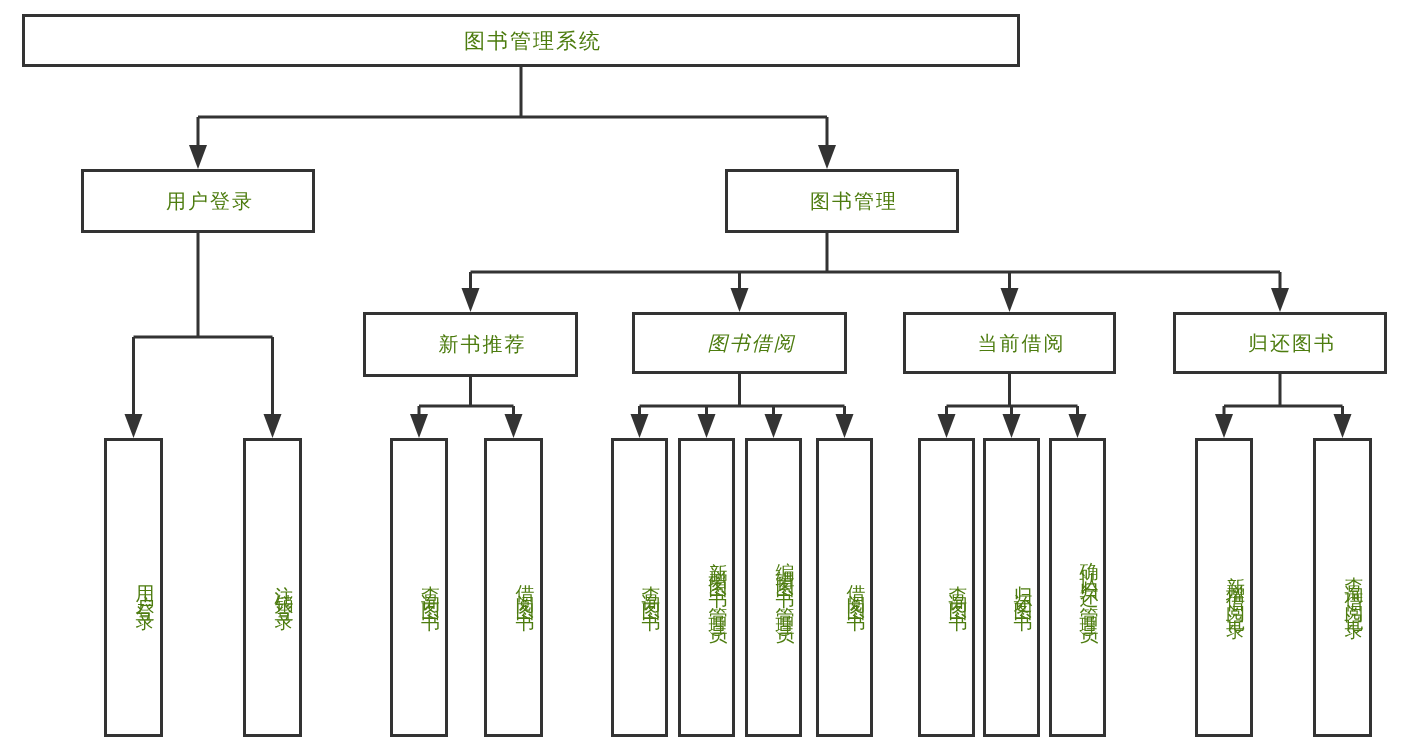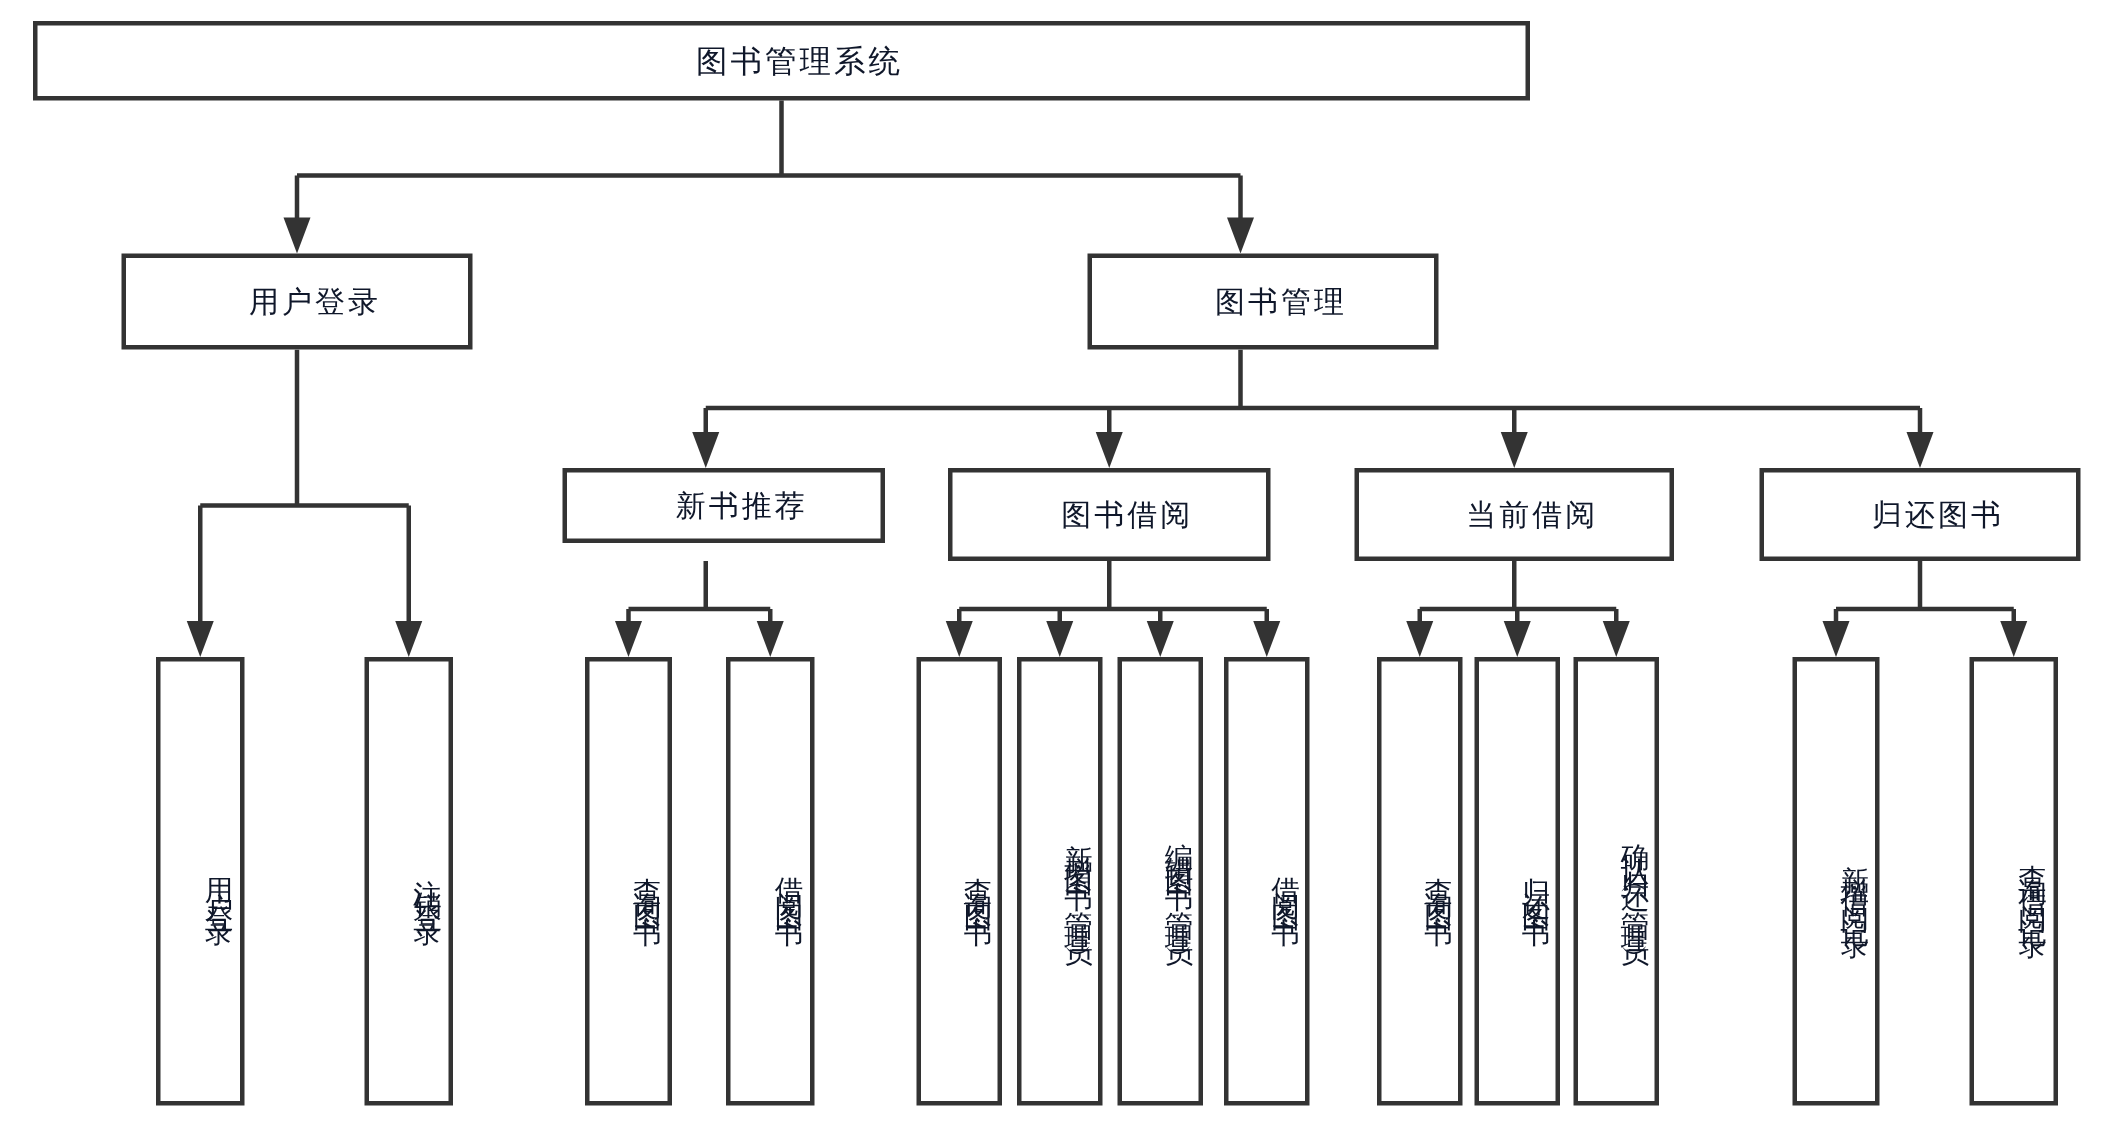--- a/index.html
+++ b/index.html
@@ -17,21 +17,21 @@
     width: 1405px; height: 747px;
     pointer-events: none;
   }
   .connectors path.line { stroke: #333333; stroke-width: 3; fill: none; }
   .connectors path.arrow { fill: #333333; stroke: none; }
   .box {
     position: absolute;
     box-sizing: border-box;
     background: #ffffff;
     border: 3px solid #333333;
-    color: #0f172a;
+    color: #4d7c0f;
     display: flex;
     align-items: center;
     justify-content: center;
     text-align: center;
     padding-left: 24px;
   }
   .box.h { font-size: 20px; letter-spacing: 2px; white-space: nowrap; }
   .box.root-box { font-size: 21px; }
   .box.v {
     writing-mode: vertical-rl;
@@ -96,22 +96,22 @@
       <path class="arrow" d="M1224 438 L1215 414 L1233 414 Z"></path>
       <path class="arrow" d="M1342.5 438 L1333.5 414 L1351.5 414 Z"></path>
     </g>
   </svg>
 
   <div class="box h root-box" style="left:22px; top:14px; width:998px; height:53px;">图书管理系统</div>
 
   <div class="box h" style="left:81px; top:169px; width:234px; height:64px;">用户登录</div>
   <div class="box h" style="left:710px; top:169px; width:234px; height:64px;margin-left:15px;">图书管理</div>
 
-  <div class="box h" style="left:363px; top:312px; width:215px; height:50px;margin-left:12px;">新书推荐</div>
-  <div class="box h" style="left:632px; top:312px; width:215px; height:62px;">图书借阅</div>
+  <div class="box h" style="left:363px; top:312px; width:215px; height:65px;">新书推荐</div>
+  <div class="box h" style="left:632px; top:312px; width:215px; height:62px;font-style:italic;">图书借阅</div>
   <div class="box h" style="left:903px; top:312px; width:213px; height:62px;">当前借阅</div>
   <div class="box h" style="left:1173px; top:312px; width:214px; height:62px;">归还图书</div>
 
   <div class="box v" style="left:104px; top:438px; width:59px; height:299px;">用户登录</div>
   <div class="box v" style="left:243px; top:438px; width:59px; height:299px;">注销登录</div>
 
   <div class="box v" style="left:390px; top:438px; width:58px; height:299px;">查询图书</div>
   <div class="box v" style="left:484px; top:438px; width:59px; height:299px;">借阅图书</div>
 
   <div class="box v" style="left:611px; top:438px; width:57px; height:299px;">查询图书</div>

